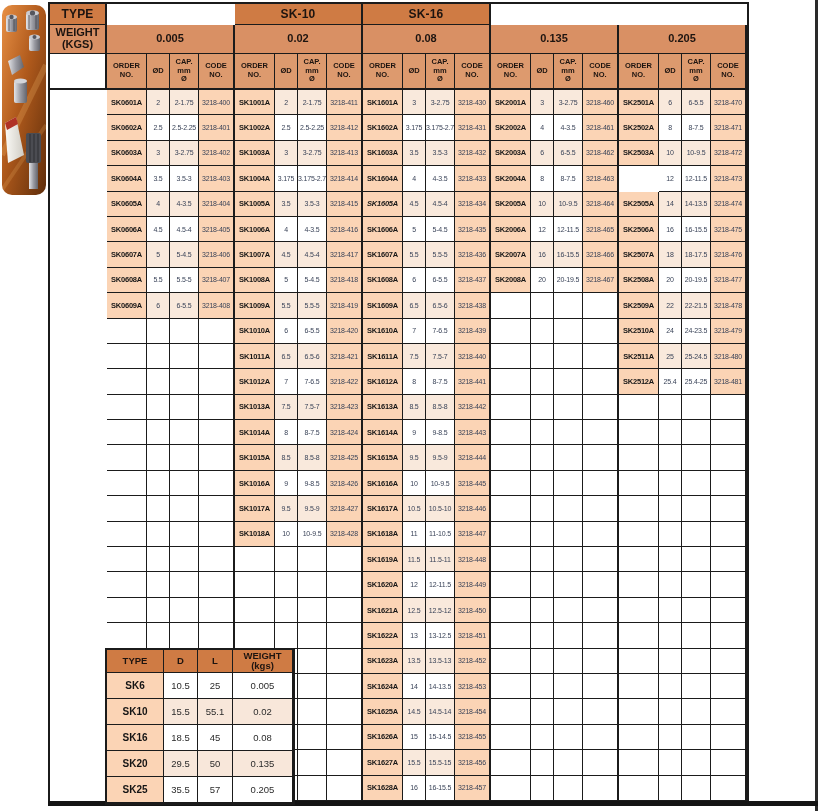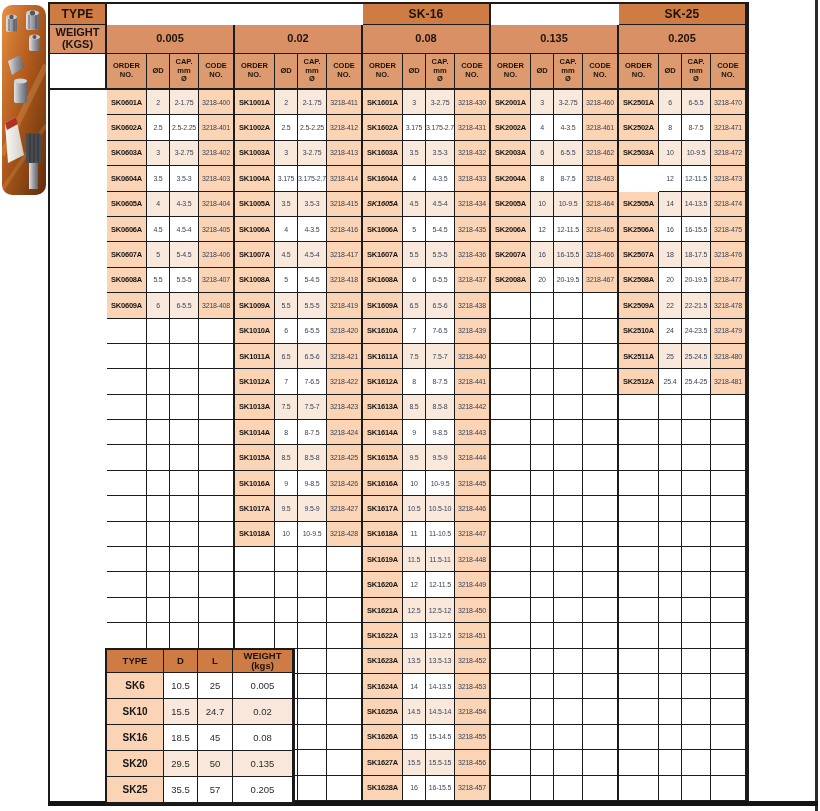--- a/index.html
+++ b/index.html
@@ -225,20 +225,21 @@
       <div class="cell empty" style="grid-area: 29 / 4;"></div>
       <div class="cell empty gend" style="grid-area: 29 / 5;"></div>
       <div class="cell empty" style="grid-area: 30 / 2;"></div>
       <div class="cell empty" style="grid-area: 30 / 3;"></div>
       <div class="cell empty" style="grid-area: 30 / 4;"></div>
       <div class="cell empty gend" style="grid-area: 30 / 5;"></div>
       <div class="cell empty" style="grid-area: 31 / 2;"></div>
       <div class="cell empty" style="grid-area: 31 / 3;"></div>
       <div class="cell empty" style="grid-area: 31 / 4;"></div>
       <div class="cell empty gend" style="grid-area: 31 / 5;"></div>
+      <div class="cell h1 gend" style="grid-area: 1 / 6 / auto / span 4;">SK-10</div>
       <div class="cell h2 gend" style="grid-area: 2 / 6 / auto / span 4;">0.02</div>
       <div class="cell h3 pre" style="grid-area: 3 / 6;">ORDER
 NO.</div>
       <div class="cell h3 pre" style="grid-area: 3 / 7;">ØD</div>
       <div class="cell h3 pre" style="grid-area: 3 / 8;">CAP.
 mm
 Ø</div>
       <div class="cell h3 pre gend" style="grid-area: 3 / 9;">CODE
 NO.</div>
       <div class="cell order" style="grid-area: 4 / 6;">SK1001A</div>
@@ -589,21 +590,20 @@
       <div class="cell empty" style="grid-area: 29 / 16;"></div>
       <div class="cell empty gend" style="grid-area: 29 / 17;"></div>
       <div class="cell empty" style="grid-area: 30 / 14;"></div>
       <div class="cell empty" style="grid-area: 30 / 15;"></div>
       <div class="cell empty" style="grid-area: 30 / 16;"></div>
       <div class="cell empty gend" style="grid-area: 30 / 17;"></div>
       <div class="cell empty" style="grid-area: 31 / 14;"></div>
       <div class="cell empty" style="grid-area: 31 / 15;"></div>
       <div class="cell empty" style="grid-area: 31 / 16;"></div>
       <div class="cell empty gend" style="grid-area: 31 / 17;"></div>
-      <div class="cell h1 gend" style="grid-area: 1 / 18 / auto / span 4;">SK-25</div>
       <div class="cell h2 gend" style="grid-area: 2 / 18 / auto / span 4;">0.205</div>
       <div class="cell h3 pre" style="grid-area: 3 / 18;">ORDER
 NO.</div>
       <div class="cell h3 pre" style="grid-area: 3 / 19;">ØD</div>
       <div class="cell h3 pre" style="grid-area: 3 / 20;">CAP.
 mm
 Ø</div>
       <div class="cell h3 pre gend" style="grid-area: 3 / 21;">CODE
 NO.</div>
       <div class="cell order" style="grid-area: 4 / 18;">SK2501A</div>
@@ -726,21 +726,21 @@
       <div class="cell sh pre">D</div>
       <div class="cell sh pre">L</div>
       <div class="cell sh pre">WEIGHT
 (kgs)</div>
       <div class="cell stype">SK6</div>
       <div class="cell sval">10.5</div>
       <div class="cell sval">25</div>
       <div class="cell sval">0.005</div>
       <div class="cell stype">SK10</div>
       <div class="cell sval srowtint">15.5</div>
-      <div class="cell sval srowtint">24.7</div>
+      <div class="cell sval srowtint">55.1</div>
       <div class="cell sval srowtint">0.02</div>
       <div class="cell stype">SK16</div>
       <div class="cell sval">18.5</div>
       <div class="cell sval">45</div>
       <div class="cell sval">0.08</div>
       <div class="cell stype">SK20</div>
       <div class="cell sval srowtint">29.5</div>
       <div class="cell sval srowtint">50</div>
       <div class="cell sval srowtint">0.135</div>
       <div class="cell stype">SK25</div>

